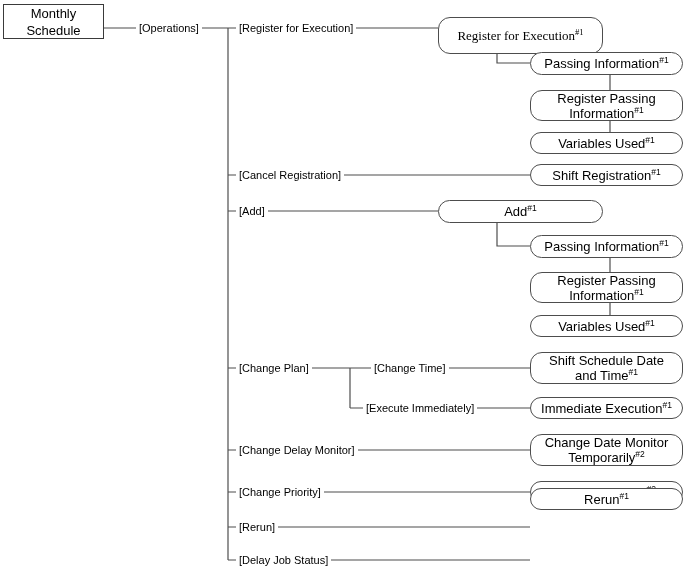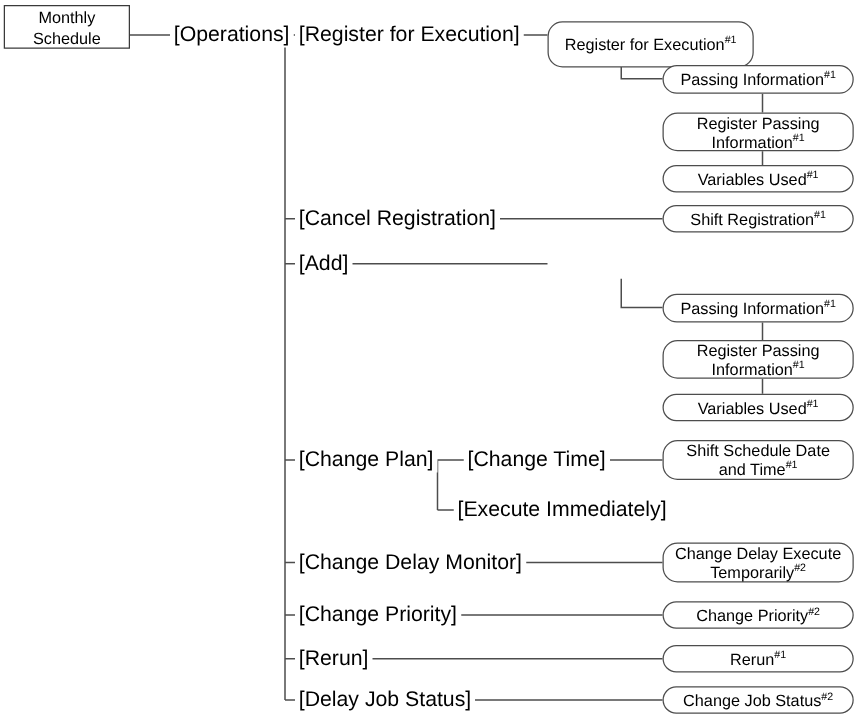--- a/index.html
+++ b/index.html
@@ -42,21 +42,21 @@
   sup {
     font-size: 8.5px;
     line-height: 0;
     vertical-align: super;
   }
   .menu-label {
     position: absolute;
     transform: translateY(-50%);
     background: var(--bg, #fff);
     padding: 0 3px;
-    font-size: 17px;
+    font-size: 11px;
     white-space: nowrap;
   }
 </style>
 </head>
 <body>
 
 <div class="canvas">
 
   <svg class="lines" viewBox="0 0 687 575" aria-hidden="true">
     <polyline points="104,28 438,28"></polyline>
@@ -88,71 +88,74 @@
   <div class="menu-label" style="left:236px; top:28px;">[Register for Execution]</div>
   <div class="menu-label" style="left:236px; top:211px;">[Add]</div>
   <div class="menu-label" style="left:236px; top:368px;">[Change Plan]</div>
   <div class="menu-label" style="left:359px; top:368px;margin-left:12px;">[Change Time]</div>
   <div class="menu-label" style="left:236px; top:450px;">[Change Delay Monitor]</div>
   <div class="menu-label" style="left:363px; top:408px;">[Execute Immediately]</div>
   <div class="menu-label" style="left:236px; top:492px;">[Change Priority]</div>
   <div class="menu-label" style="left:236px; top:527px;">[Rerun]</div>
   <div class="menu-label" style="left:236px; top:560px;">[Delay Job Status]</div>
 
-  <div class="node stadium" style="left:438px; top:17px; width:165px; height:37px;">
+  <div class="node stadium" style="left:438px; top:17px; width:165px; height:37px;font-family:Liberation Serif, serif;">
     <span class="txt"><span>Register for Execution</span><sup>#1</sup></span>
   </div>
 
   <div class="node stadium" style="left:530px; top:52px; width:153px; height:23px;">
     <span class="txt"><span>Passing Information</span><sup>#1</sup></span>
   </div>
 
   <div class="node stadium" style="left:530px; top:90px; width:153px; height:31px;">
     <span class="txt"><span>Register Passing
 Information</span><sup>#1</sup></span>
   </div>
 
   <div class="node stadium" style="left:530px; top:132px; width:153px; height:22px;">
     <span class="txt"><span>Variables Used</span><sup>#1</sup></span>
   </div>
 
   <div class="node stadium" style="left:530px; top:164px; width:153px; height:22px;">
     <span class="txt"><span>Shift Registration</span><sup>#1</sup></span>
   </div>
 
+  <div class="node stadium" style="left:438px; top:200px; width:165px; height:23px;">
+    <span class="txt"><span>Add</span><sup>#1</sup></span>
+  </div>
 
   <div class="node stadium" style="left:530px; top:235px; width:153px; height:23px;">
     <span class="txt"><span>Passing Information</span><sup>#1</sup></span>
   </div>
 
   <div class="node stadium" style="left:530px; top:272px; width:153px; height:31px;">
     <span class="txt"><span>Register Passing
 Information</span><sup>#1</sup></span>
   </div>
 
   <div class="node stadium" style="left:530px; top:315px; width:153px; height:22px;">
     <span class="txt"><span>Variables Used</span><sup>#1</sup></span>
   </div>
 
   <div class="node stadium" style="left:530px; top:352px; width:153px; height:32px;align-items:flex-end;">
     <span class="txt"><span>Shift Schedule Date
 and Time</span><sup>#1</sup></span>
   </div>
 
+  <div class="node stadium" style="left:530px; top:397px; width:153px; height:22px;">
+    <span class="txt"><span>Immediate Execution</span><sup>#1</sup></span>
+  </div>
 
   <div class="node stadium" style="left:530px; top:434px; width:153px; height:32px;">
-    <span class="txt"><span>Change Delay Execute
+    <span class="txt"><span>Change Date Monitor
 Temporarily</span><sup>#2</sup></span>
   </div>
 
   <div class="node stadium" style="left:530px; top:481px; width:153px; height:22px;">
     <span class="txt"><span>Change Priority</span><sup>#2</sup></span>
   </div>
 
-  <div class="node stadium" style="left:530px; top:516px; width:153px; height:22px;">
+  <div class="node stadium" style="left:530px; top:488px; width:153px; height:22px;">
     <span class="txt"><span>Rerun</span><sup>#1</sup></span>
   </div>
 
-  <div class="node stadium" style="left:530px; top:549px; width:153px; height:22px;">
-    <span class="txt"><span>Change Job Status</span><sup>#2</sup></span>
-  </div>
 
 </div>
 
 </body></html>

